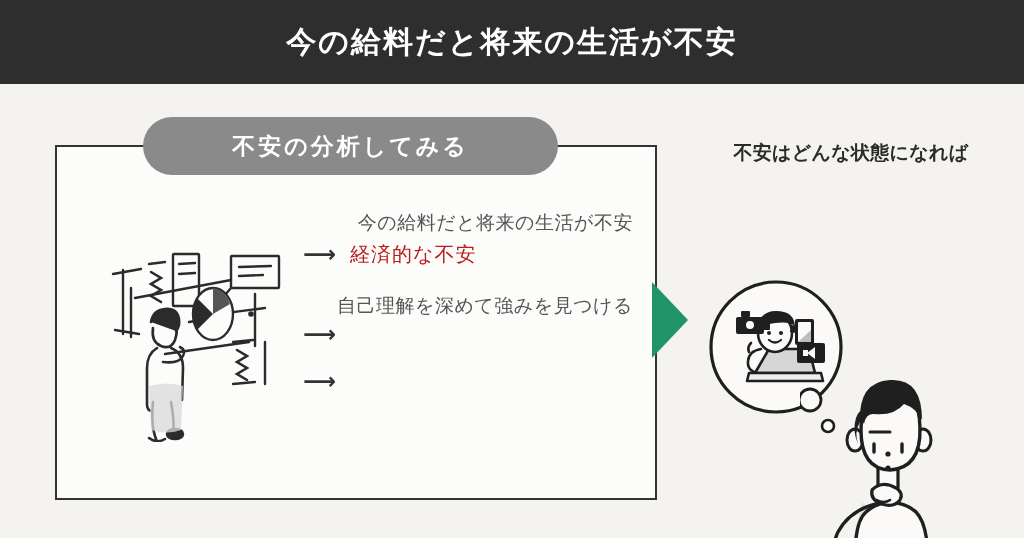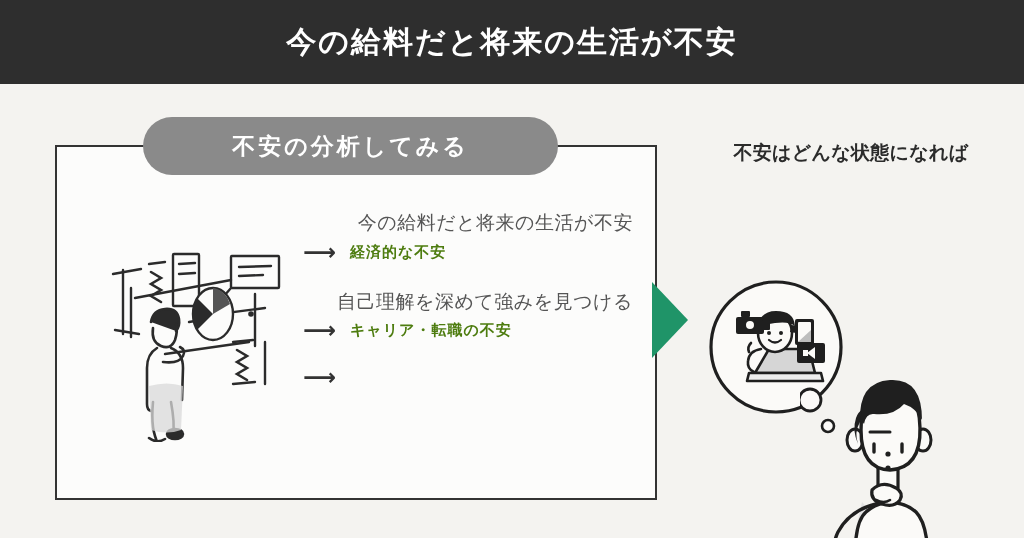--- a/index.html
+++ b/index.html
@@ -128,23 +128,23 @@
     margin-top: 4px;
   }
   .anxiety-arrow {
     font-size: 23px;
     color: #333333;
     font-weight: bold;
     margin-right: 14px;
     line-height: 1;
   }
   .anxiety-answer {
-    font-size: 15px;
-    color: #4d7c0f;
-    font-weight: bold;
+    font-size: 20px;
+    color: #b91c1c;
+    font-weight: normal;
     letter-spacing: 1px;
     white-space: nowrap;
   }
 
   
   .right-column {
     position: absolute;
     left: 690px;
     top: 55px;
     width: 330px;
@@ -265,21 +265,20 @@
       <div class="anxiety-answer-row">
         <span class="anxiety-arrow">⟶</span>
         <span class="anxiety-answer">経済的な不安</span>
       </div>
     </div>
 
     <div class="anxiety-item">
       <div class="anxiety-question">自己理解を深めて強みを見つける</div>
       <div class="anxiety-answer-row">
         <span class="anxiety-arrow">⟶</span>
-        <span class="anxiety-answer">キャリア・転職の不安</span>
       </div>
     </div>
 
     <div class="anxiety-item">
       <div class="anxiety-answer-row">
         <span class="anxiety-arrow">⟶</span>
       </div>
     </div>
 
   </div>

